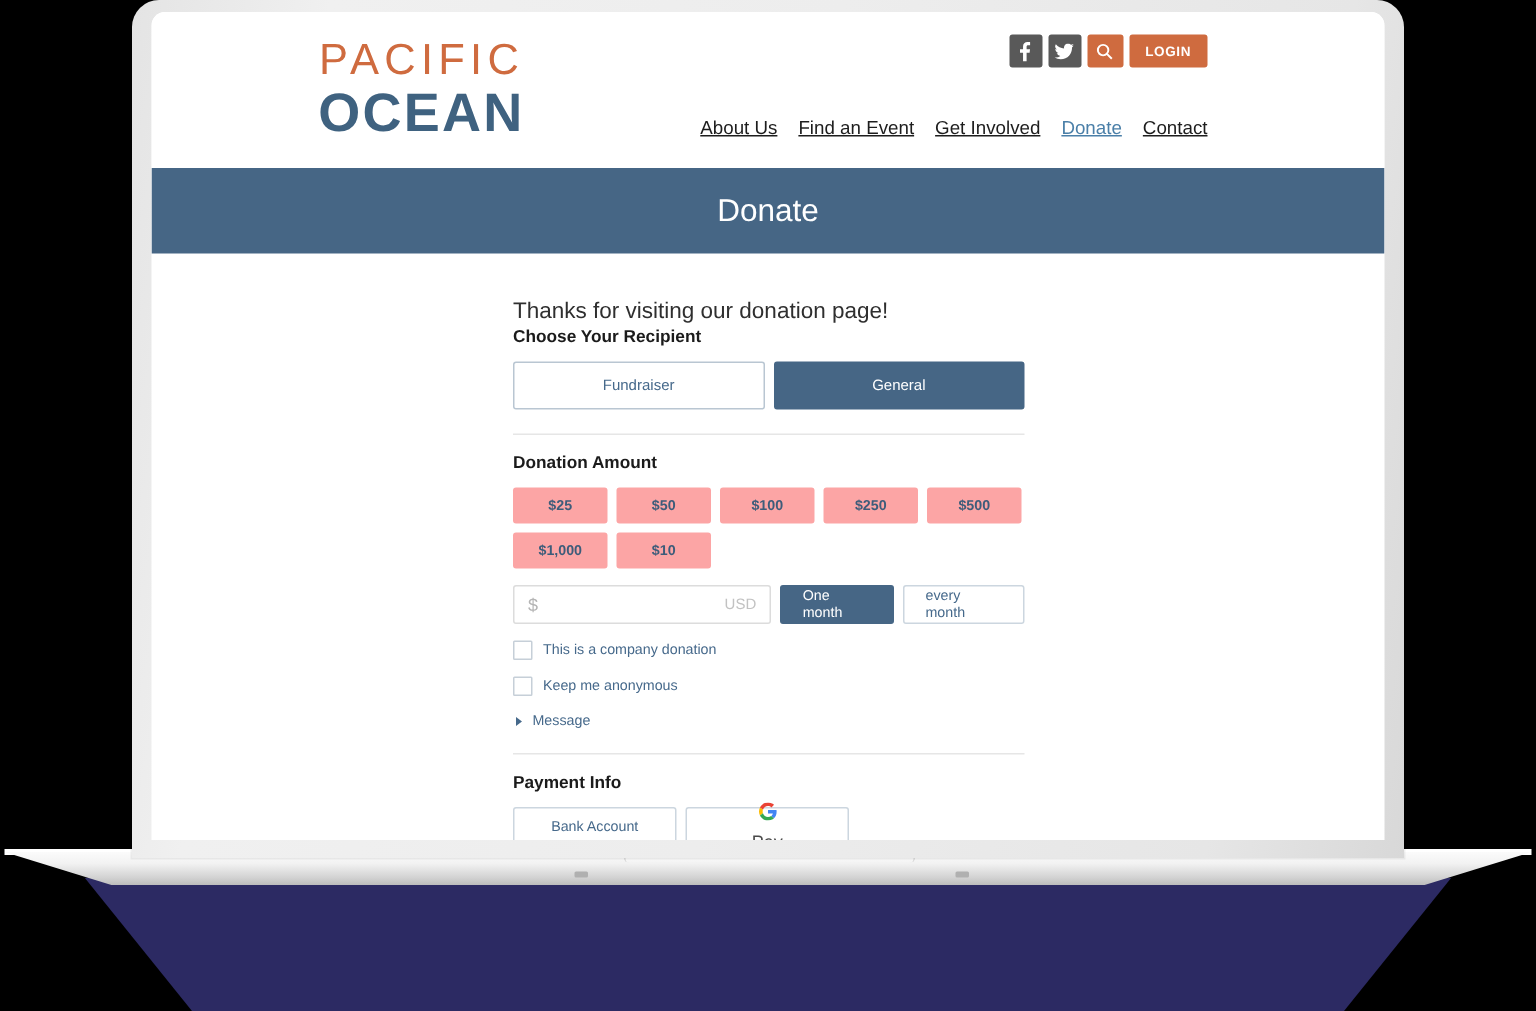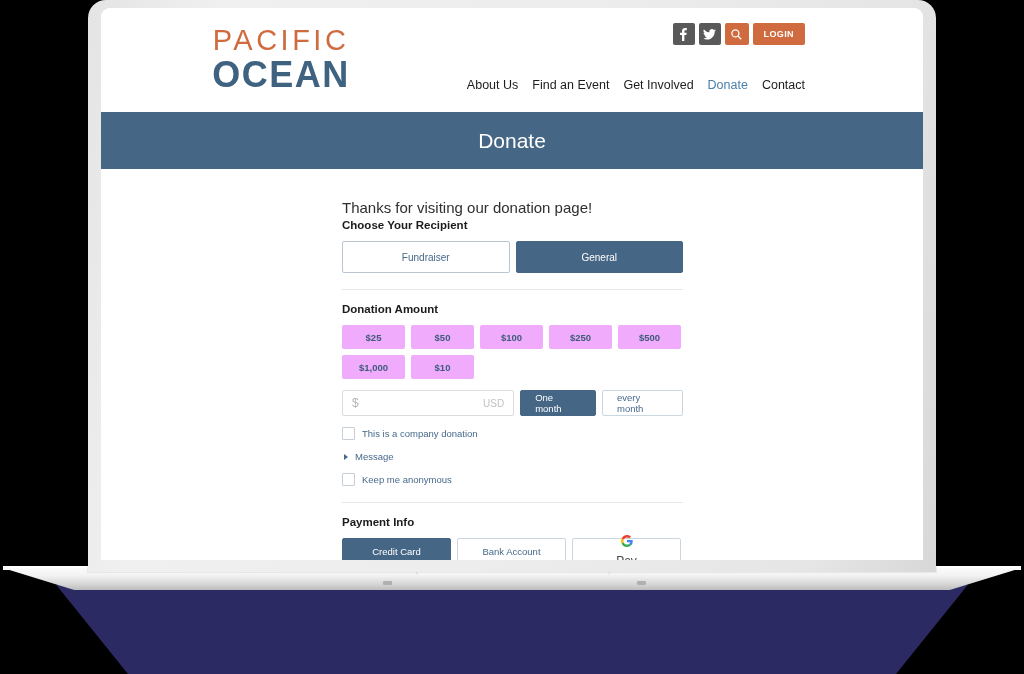--- a/index.html
+++ b/index.html
@@ -147,21 +147,21 @@
 
   #main-nav {
     position: absolute;
     right: 118px;
     top: 70px;
     display: flex;
     gap: 14px;
     font-size: 12.5px;
     color: #1d1d1d;
   }
-  #main-nav .nav-item { cursor: pointer; }
+  #main-nav .nav-item { cursor: pointer; text-decoration: underline; }
   #main-nav .nav-item.active { color: #4a7fa8; }
 
   
   #page-banner {
     height: 57px;
     background: #466685;
     display: flex;
     align-items: center;
     justify-content: center;
   }
@@ -228,21 +228,21 @@
   
   .amount-grid {
     display: flex;
     flex-wrap: wrap;
     gap: 6px;
     width: 341px;
   }
   .amount-chip {
     width: 63px;
     height: 24px;
-    background: #f0abfc;
+    background: #fca5a5;
     color: #3d5c7a;
     font-size: 9.5px;
     font-weight: 700;
     display: flex;
     align-items: center;
     justify-content: center;
     border-radius: 2px;
     cursor: pointer;
   }
 
@@ -454,35 +454,34 @@
           <div class="freq-btn active">One month</div>
           <div class="freq-btn inactive">every month</div>
         </div>
 
         <div class="opt-row">
           <span class="checkbox"></span>
           <span>This is a company donation</span>
         </div>
 
         <div class="opt-row">
+          <span class="checkbox"></span>
+          <span>Keep me anonymous</span>
+        </div>
+
+        <div class="opt-row">
           <span class="disclosure-tri"></span>
           <span>Message</span>
         </div>
 
-        <div class="opt-row">
-          <span class="checkbox"></span>
-          <span>Keep me anonymous</span>
-        </div>
-
         <div class="divider"></div>
 
         <div class="section-title">Payment Info</div>
 
         <div class="pay-row">
-          <div class="pay-btn active">Credit Card</div>
           <div class="pay-btn inactive">Bank Account</div>
           <div class="pay-btn inactive">
             <span class="gpay-inner">
               <span>
                 <svg width="12" height="12" viewBox="0 0 48 48" aria-hidden="true">
                   <path fill="#EA4335" d="M24 9.5c3.54 0 6.71 1.22 9.21 3.6l6.85-6.85C35.9 2.38 30.47 0 24 0 14.62 0 6.51 5.38 2.56 13.22l7.98 6.19C12.43 13.72 17.74 9.5 24 9.5z"></path>
                   <path fill="#4285F4" d="M46.98 24.55c0-1.57-.15-3.09-.38-4.55H24v9.02h12.94c-.58 2.96-2.26 5.48-4.78 7.18l7.73 6c4.51-4.18 7.09-10.36 7.09-17.65z"></path>
                   <path fill="#FBBC05" d="M10.53 28.59c-.48-1.45-.76-2.99-.76-4.59s.27-3.14.76-4.59l-7.98-6.19C.92 16.46 0 20.12 0 24s.92 7.54 2.56 10.78l7.97-6.19z"></path>
                   <path fill="#34A853" d="M24 48c6.48 0 11.93-2.13 15.89-5.81l-7.73-6c-2.15 1.45-4.92 2.3-8.16 2.3-6.26 0-11.57-4.22-13.47-9.91l-7.98 6.19C6.51 42.62 14.62 48 24 48z"></path>
                 </svg>

